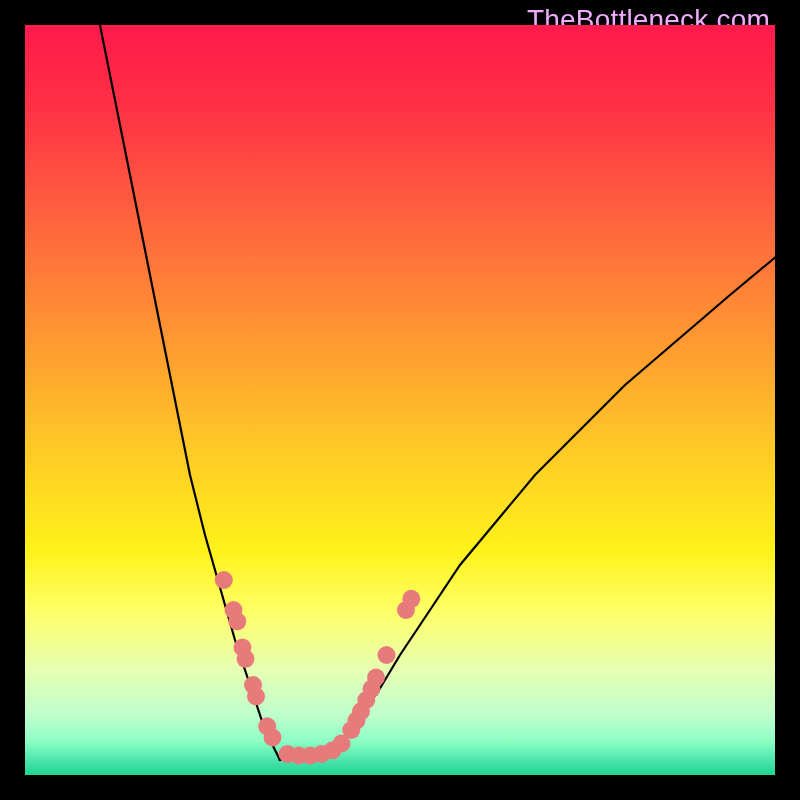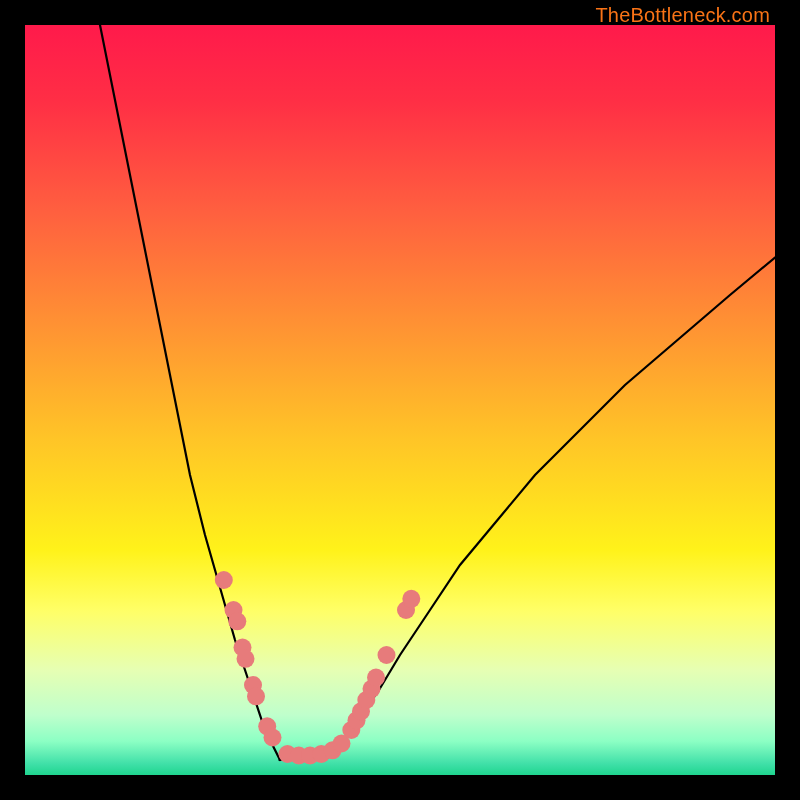--- a/index.html
+++ b/index.html
@@ -23,23 +23,23 @@
     position: absolute;
     left: 0;
     top: 0;
     width: 750px;
     height: 750px;
   }
   .watermark {
     position: absolute;
     top: 4px;
     right: 30px;
-    font-size: 20px;
+    font-size: 28px;
     font-weight: 500;
-    color: #f97316;
+    color: #f0abfc;
     letter-spacing: 0.2px;
   }
   svg.curve {
     position: absolute;
     left: 0;
     top: 0;
     width: 750px;
     height: 750px;
     pointer-events: none;
   }

